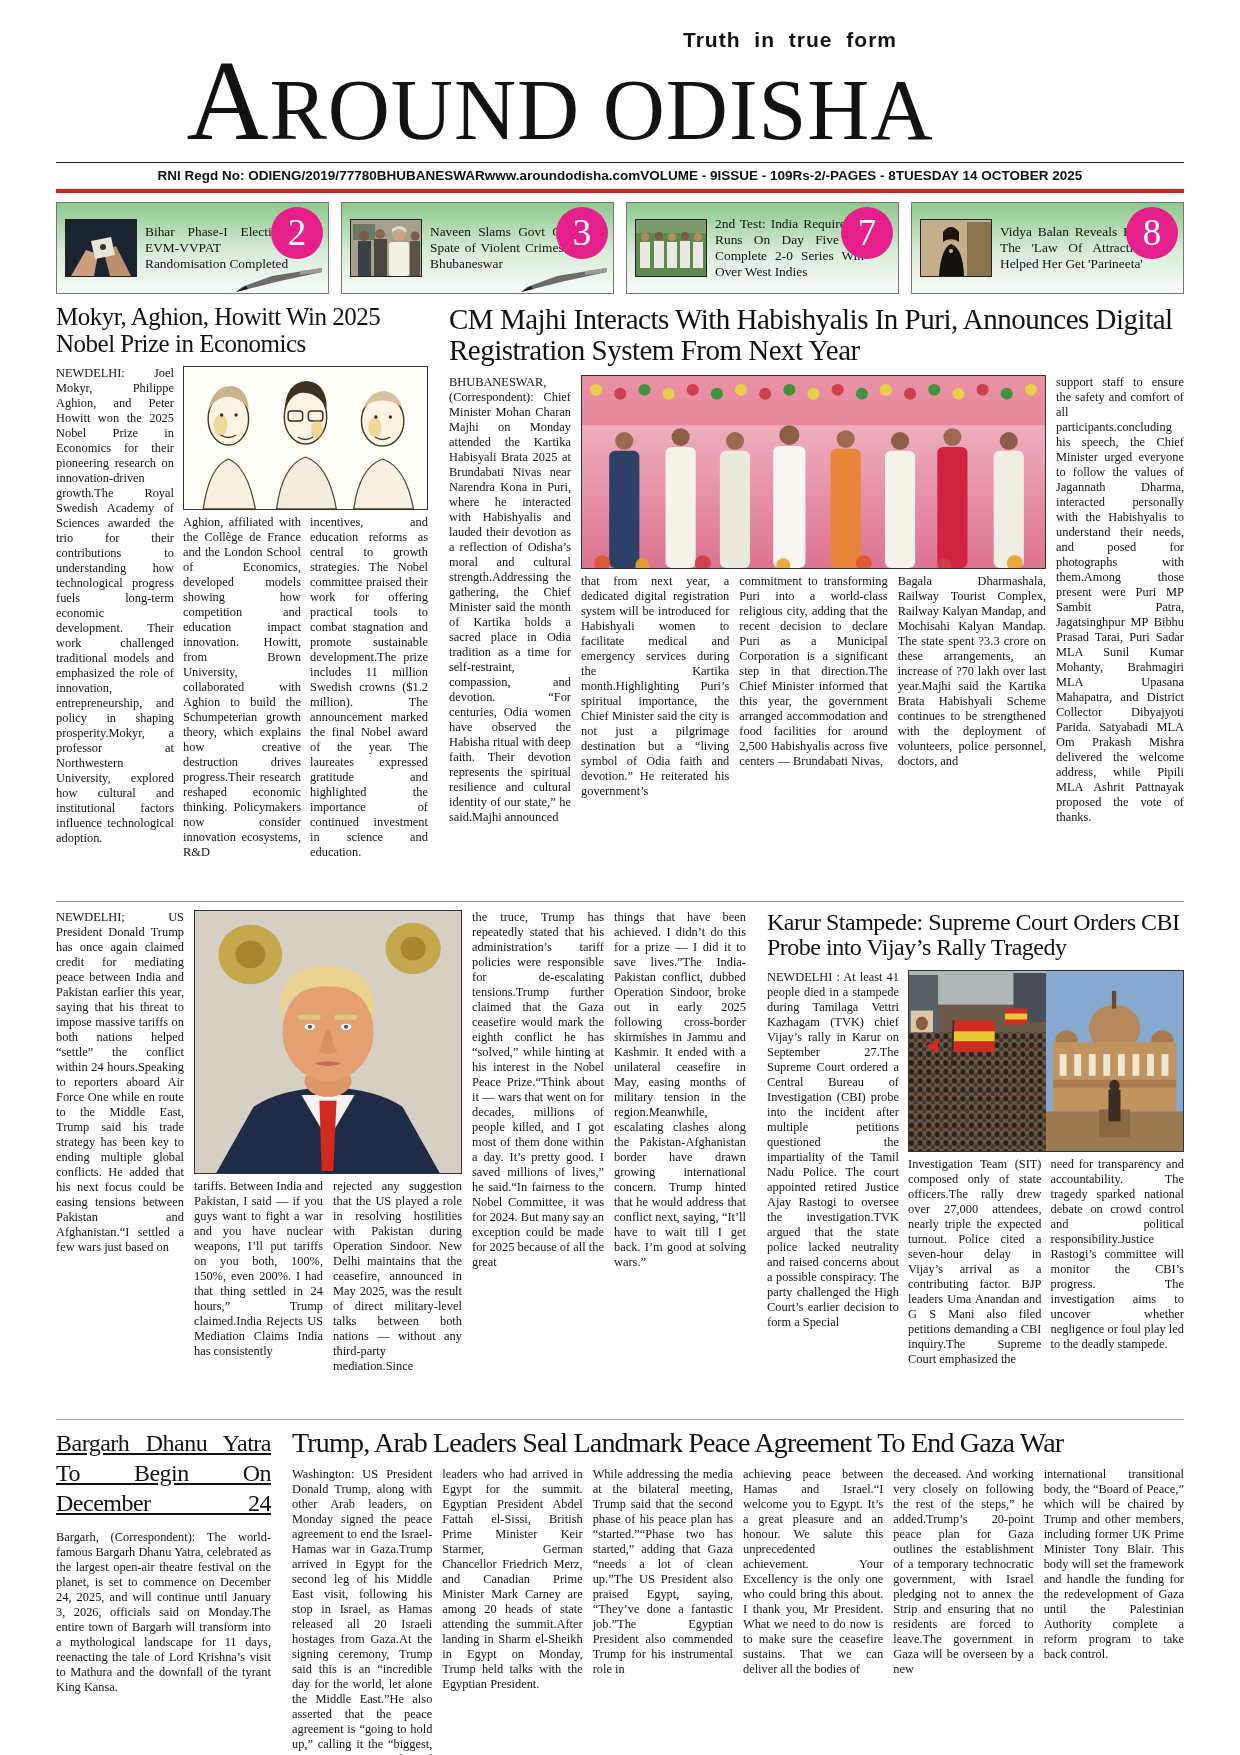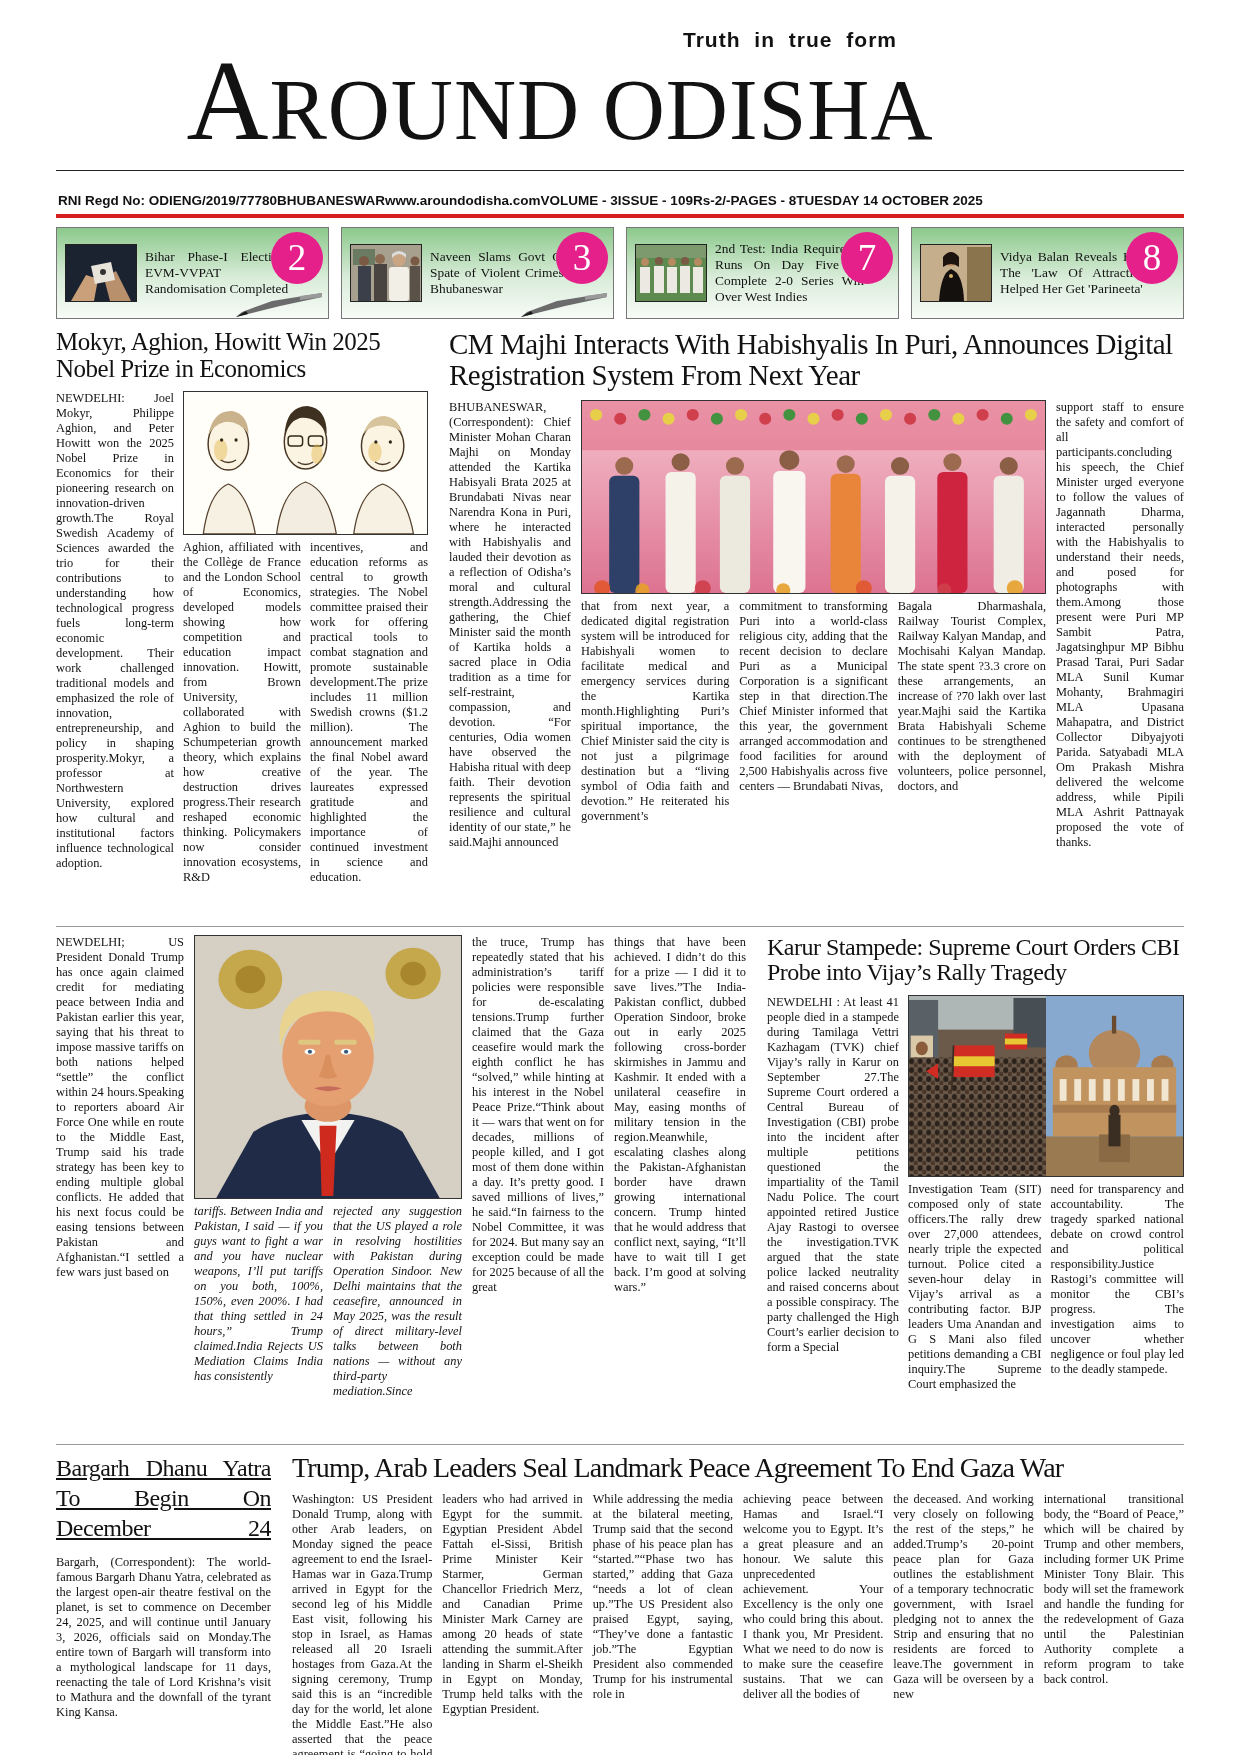--- a/index.html
+++ b/index.html
@@ -9,22 +9,22 @@
   
   .tagline{margin-top:24px;text-align:center;transform:translateX(170px);
     font-family:"Liberation Sans",sans-serif;font-weight:bold;font-size:21px;
     letter-spacing:1px;word-spacing:7px;}
   .title{margin:-8px 0 0;text-align:center;transform:translateX(-60px);
     font-family:"Liberation Serif",serif;font-weight:400;font-size:86px;line-height:1.02;
     letter-spacing:1px;white-space:nowrap;}
   .title::first-letter{font-size:1.32em;}
 
   
-  .infobar{display:flex;justify-content:flex-start;align-items:baseline;
-    margin-top:10px;padding:22px 2px 6px;border-top:1px solid #222;
+  .infobar{display:flex;justify-content:center;align-items:baseline;
+    margin-top:2px;padding:5px 2px 6px;border-top:1px solid #222;
     font-family:"Liberation Sans",sans-serif;font-weight:bold;font-size:13.5px;white-space:nowrap;}
   .red-rule{height:4px;background:#d81f1f;margin-bottom:9px;}
 
   
   .teasers{display:flex;gap:12px;height:92px;margin-bottom:10px;}
   .teaser{flex:1;position:relative;border:1px solid #777;
     background:linear-gradient(180deg,#8cc98c 0%,#d9ecd9 55%,#f7fbf7 100%);
     display:flex;align-items:center;gap:8px;padding:6px 8px;overflow:hidden;}
   .timg{flex:none;width:70px;height:56px;border:1px solid #222;background:#fff;}
   .timg svg{display:block;width:100%;height:100%;}
@@ -67,21 +67,21 @@
   .majhi-cols{display:flex;gap:10px;margin-top:5px;}
   .majhi-cols .col{flex:1;}
 
   .band-mid{min-height:500px;}
   .art-tariffs{flex:none;width:690px;}
   .art-karur{flex:1;}
   .tariffs-body{display:flex;gap:10px;}
   .t-c1{flex:none;width:128px;}
   .t-mid{flex:none;width:268px;}
   .t-cols{display:flex;gap:10px;margin-top:5px;}
-  .t-cols .col{flex:1;font-style:italic;}
+  .t-cols .col{flex:1;}
   .t-c4,.t-c5{flex:1;}
   .karur-body{display:flex;gap:9px;}
   .k-c1{flex:none;width:132px;}
   .k-right{flex:1;}
   .k-photos{display:flex;border:1px solid #333;}
   .k-photos svg{display:block;width:50%;height:180px;}
   .k-cols{display:flex;gap:9px;margin-top:5px;}
   .k-cols .col{flex:1;}
 
   .art-bargarh{flex:none;width:215px;}
@@ -96,21 +96,21 @@
 
   <header>
     <div class="tagline">Truth in true form</div>
     <h1 class="title">AROUND ODISHA</h1>
   </header>
 
   <div class="infobar">
     <span>RNI Regd No: ODIENG/2019/77780</span>
     <span>BHUBANESWAR</span>
     <span>www.aroundodisha.com</span>
-    <span>VOLUME - 3</span>
+    <span>VOLUME - 9</span>
     <span>ISSUE - 109</span>
     <span>Rs-2/-</span>
     <span>PAGES - 8</span>
     <span>TUESDAY 14 OCTOBER 2025</span>
   </div>
   <div class="red-rule"></div>
 
   <div class="teasers">
 
     <div class="teaser">

